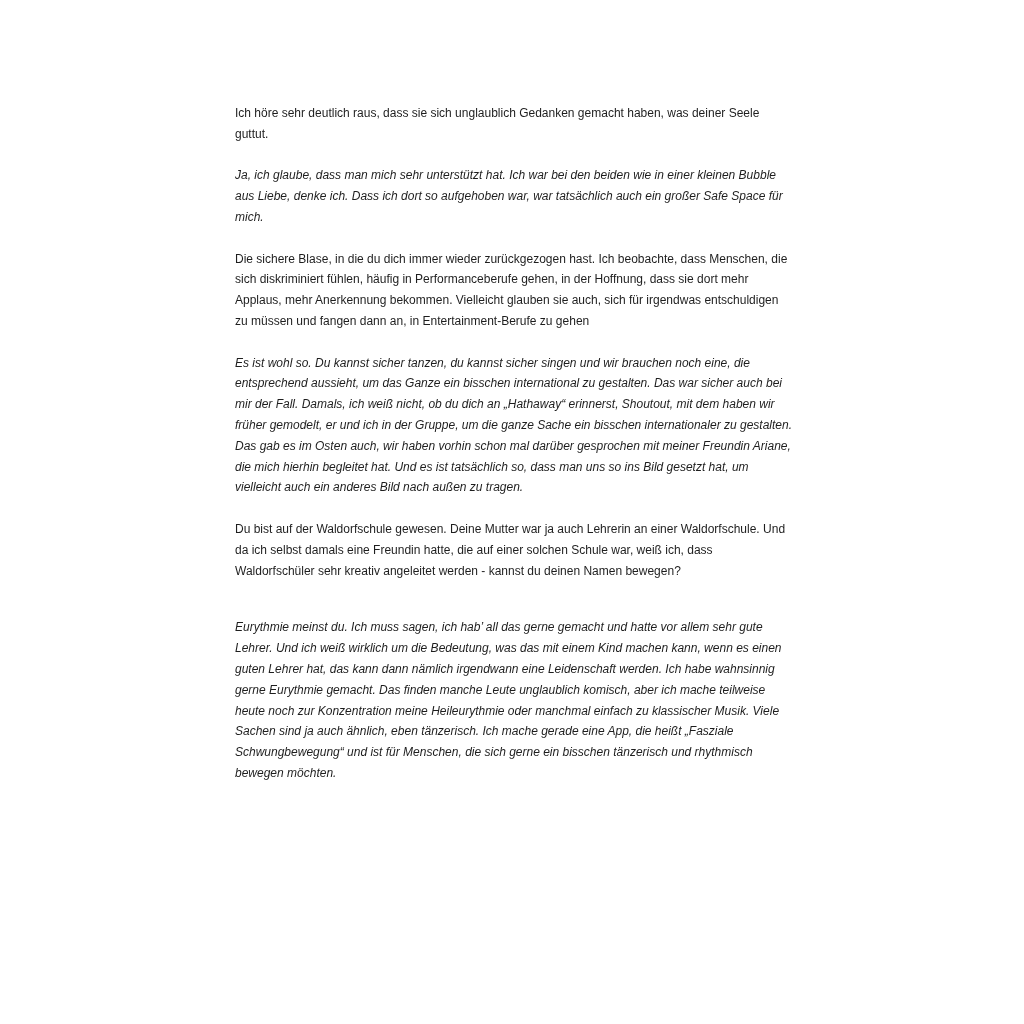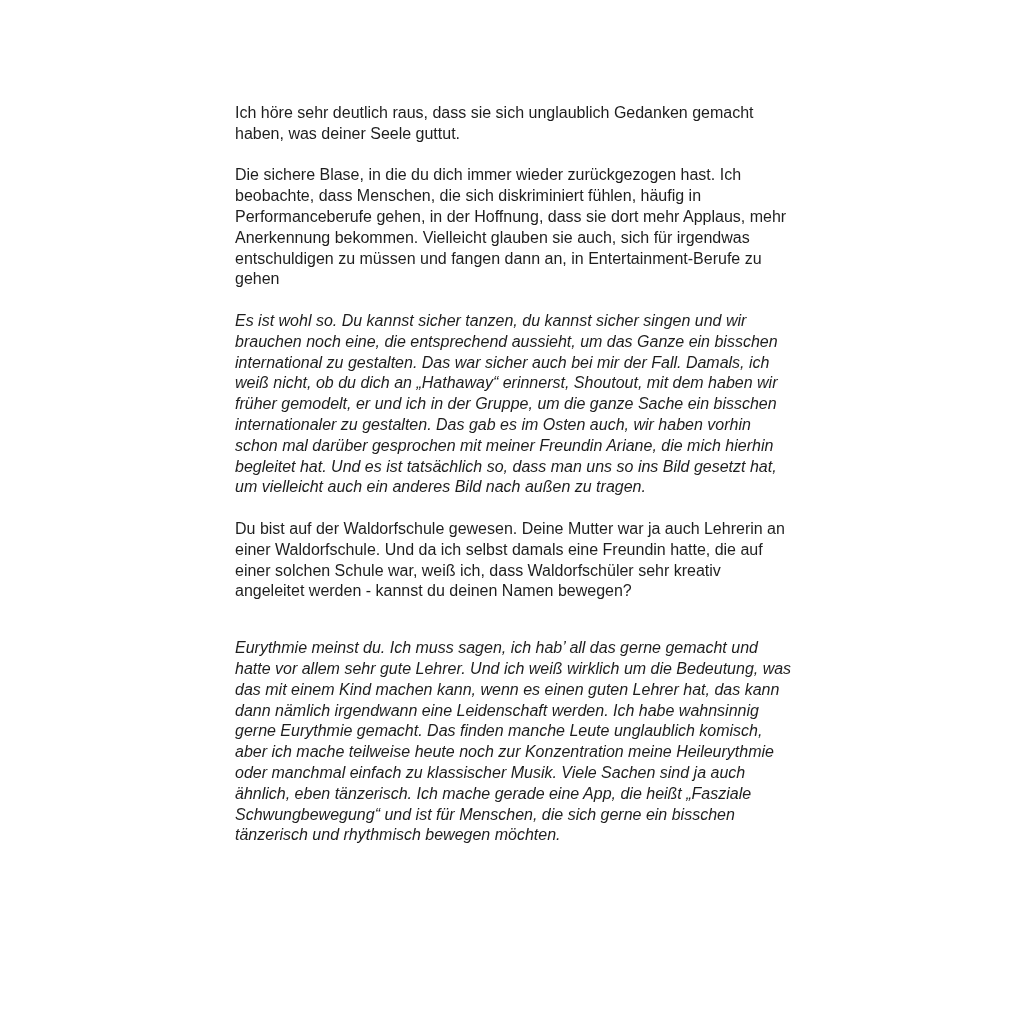--- a/index.html
+++ b/index.html
@@ -16,39 +16,40 @@
     width: 1024px;
     height: 1024px;
     background: #ffffff;
   }
   .text-block {
     position: absolute;
     left: 235px;
     top: 103px;
     width: 557px;
     color: #1e1e1e;
-    font-size: 16px;
+    font-size: 12px;
     line-height: 20.8px;
     text-align: left;
   }
   .text-block p {
     margin: 0 0 20.8px 0;
   }
   .text-block p.italic {
     font-style: italic;
   }
   .text-block p:last-child {
     margin-bottom: 0;
     margin-top: 36px;
   }
 </style>
 </head>
 <body>
 
 <div class="page">
   <div class="text-block">
     <p>Ich höre sehr deutlich raus, dass sie sich unglaublich Gedanken gemacht haben, was deiner Seele guttut.</p>
+    <p class="italic">Ja, ich glaube, dass man mich sehr unterstützt hat. Ich war bei den beiden wie in einer kleinen Bubble aus Liebe, denke ich. Dass ich dort so aufgehoben war, war tatsächlich auch ein großer Safe Space für mich.</p>
     <p>Die sichere Blase, in die du dich immer wieder zurückgezogen hast. Ich beobachte, dass Menschen, die sich diskriminiert fühlen, häufig in Performanceberufe gehen, in der Hoffnung, dass sie dort mehr Applaus, mehr Anerkennung bekommen. Vielleicht glauben sie auch, sich für irgendwas entschuldigen zu müssen und fangen dann an, in Entertainment-Berufe zu gehen</p>
     <p class="italic">Es ist wohl so. Du kannst sicher tanzen, du kannst sicher singen und wir brauchen noch eine, die entsprechend aussieht, um das Ganze ein bisschen international zu gestalten. Das war sicher auch bei mir der Fall. Damals, ich weiß nicht, ob du dich an „Hathaway“ erinnerst, Shoutout, mit dem haben wir früher gemodelt, er und ich in der Gruppe, um die ganze Sache ein bisschen internationaler zu gestalten. Das gab es im Osten auch, wir haben vorhin schon mal darüber gesprochen mit meiner Freundin Ariane, die mich hierhin begleitet hat. Und es ist tatsächlich so, dass man uns so ins Bild gesetzt hat, um vielleicht auch ein anderes Bild nach außen zu tragen.</p>
     <p>Du bist auf der Waldorfschule gewesen. Deine Mutter war ja auch Lehrerin an einer Waldorfschule. Und da ich selbst damals eine Freundin hatte, die auf einer solchen Schule war, weiß ich, dass Waldorfschüler sehr kreativ angeleitet werden - kannst du deinen Namen bewegen?</p>
     <p class="italic">Eurythmie meinst du. Ich muss sagen, ich hab’ all das gerne gemacht und hatte vor allem sehr gute Lehrer. Und ich weiß wirklich um die Bedeutung, was das mit einem Kind machen kann, wenn es einen guten Lehrer hat, das kann dann nämlich irgendwann eine Leidenschaft werden. Ich habe wahnsinnig gerne Eurythmie gemacht. Das finden manche Leute unglaublich komisch, aber ich mache teilweise heute noch zur Konzentration meine Heileurythmie oder manchmal einfach zu klassischer Musik. Viele Sachen sind ja auch ähnlich, eben tänzerisch. Ich mache gerade eine App, die heißt „Fasziale Schwungbewegung“ und ist für Menschen, die sich gerne ein bisschen tänzerisch und rhythmisch bewegen möchten.</p>
   </div>
 </div>
 
 </body></html>

